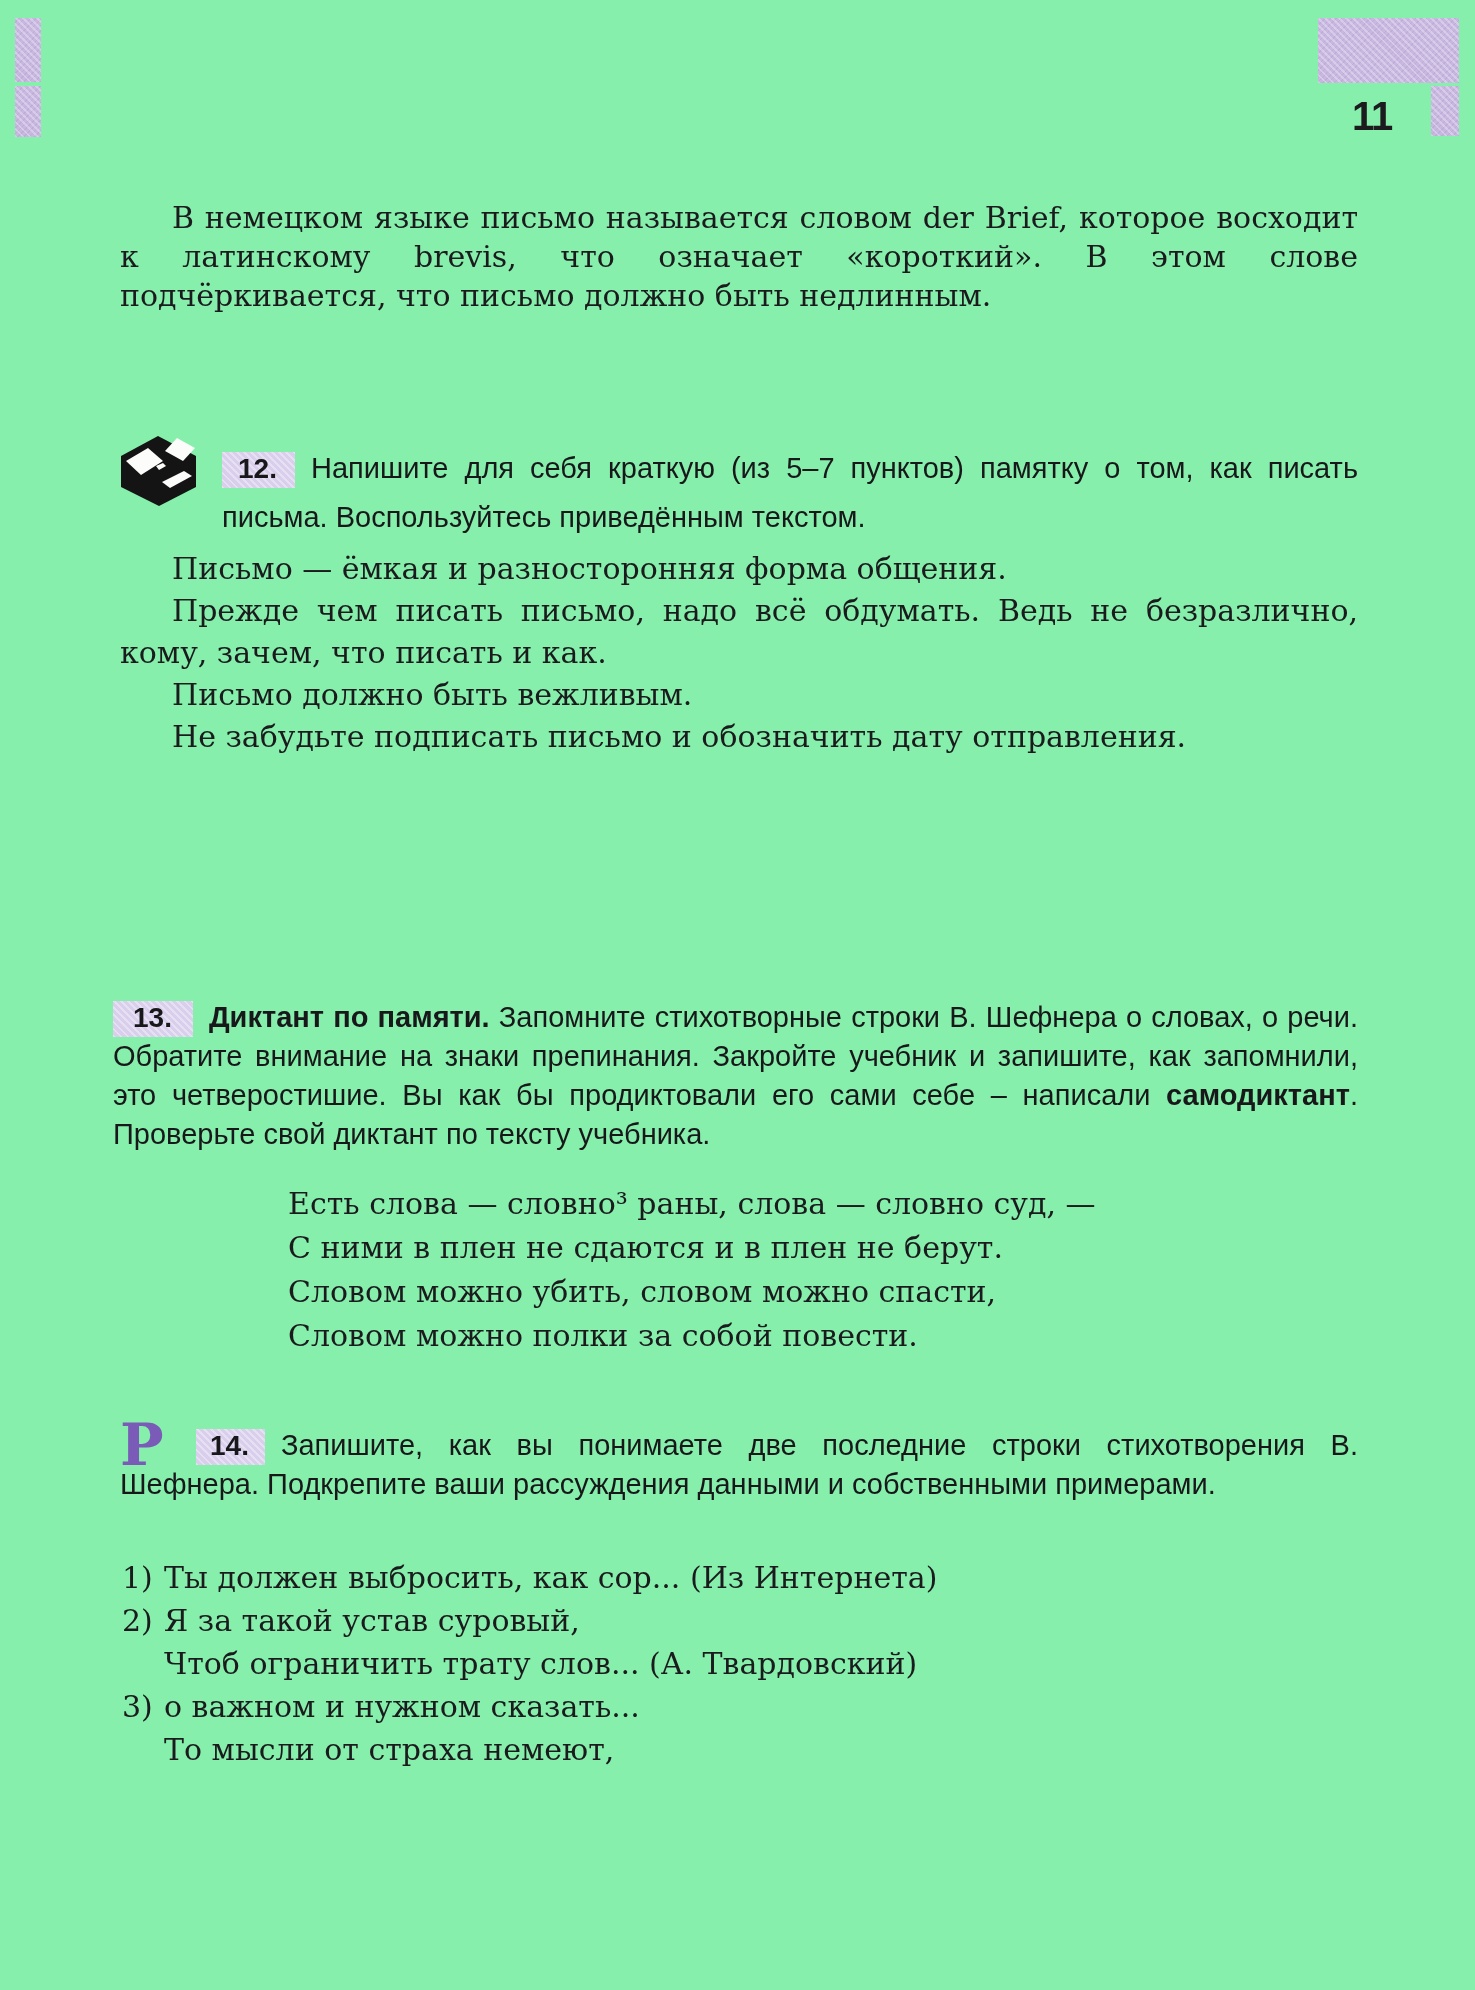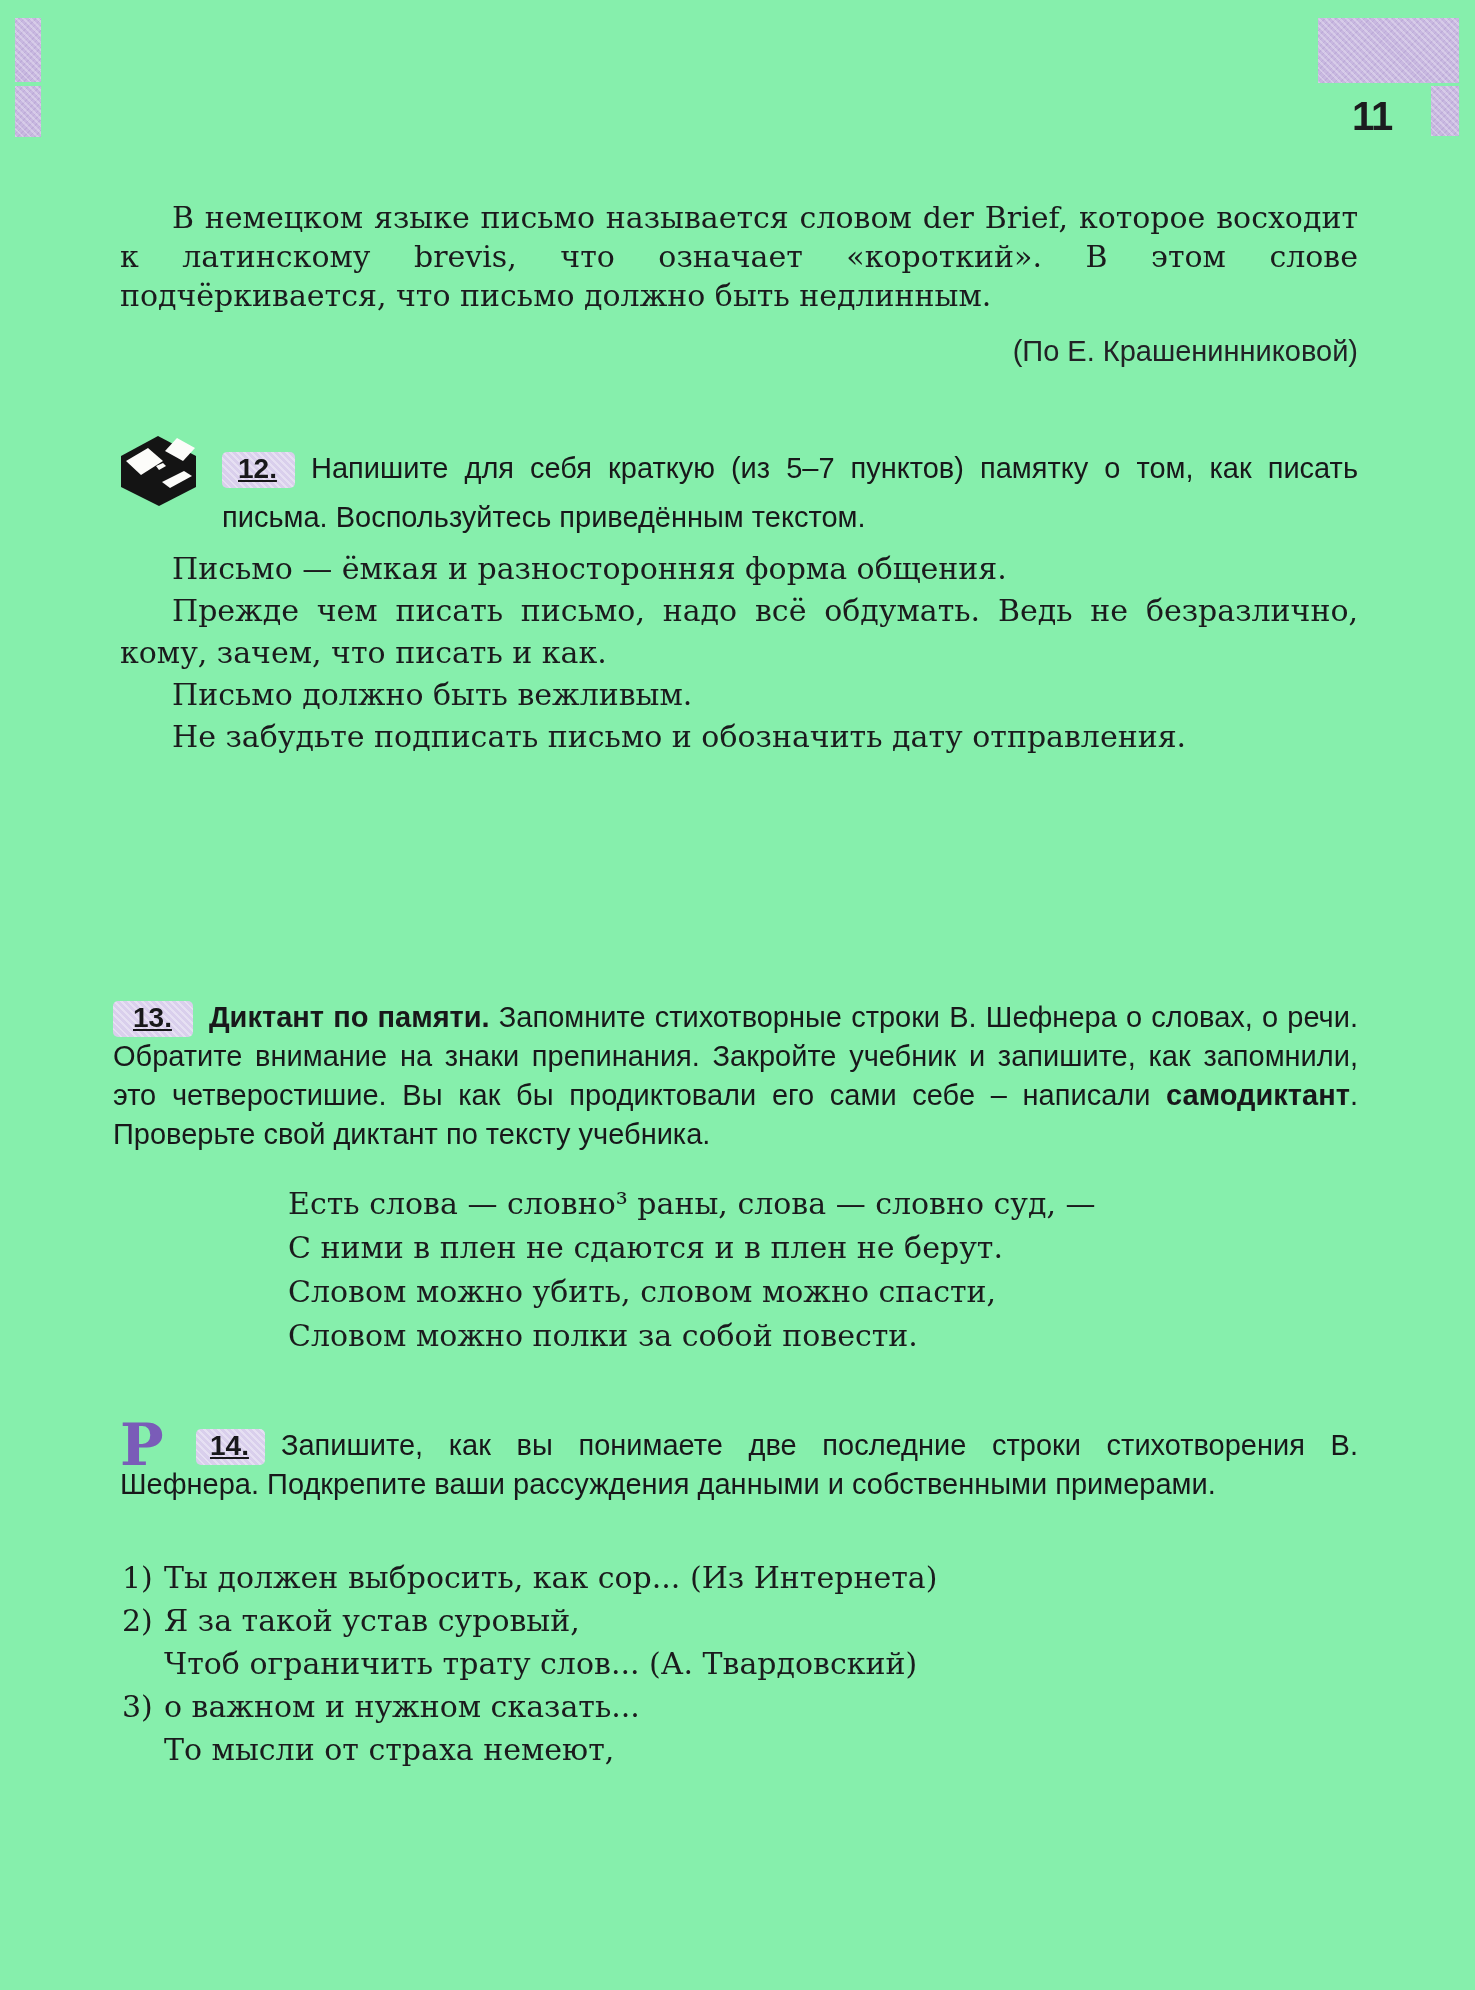--- a/index.html
+++ b/index.html
@@ -48,25 +48,24 @@
   .exercise{position:absolute;font-size:29px;color:#18181a;}
   .ex12{left:222px;top:444px;width:1136px;line-height:49px;text-align:justify;}
   .ex13{left:113px;top:998px;width:1245px;line-height:39px;text-align:justify;}
   .ex14{left:120px;top:1426px;width:1238px;line-height:38px;text-align:justify;}
 
   .numbox{
     display:inline-block;
     font-weight:bold;font-size:28px;line-height:32px;
     padding:1px 18px 3px 16px;
     margin-right:16px;
-    border-radius:5px;
+    border-radius:0;
     background-color:#d9cfec;
     background-image:repeating-linear-gradient(45deg, rgba(255,255,255,.35) 0 2px, rgba(255,255,255,0) 2px 5px);
     vertical-align:baseline;
-    text-decoration:underline;
   }
   .ex13 .numbox{padding:1px 21px 3px 20px;}
   .ex14 .numbox{margin-left:76px;padding:1px 16px 3px 14px;}
   .bold{font-weight:bold;}
 
   .letter{
     position:absolute;left:120px;top:548px;width:1238px;
     font-size:30px;line-height:42px;
   }
   .letter p{margin:0;text-indent:52px;text-align:justify;}
@@ -98,21 +97,20 @@
 
   <div class="deco deco-left-a"></div>
   <div class="deco deco-left-b"></div>
   <div class="deco deco-right-big"></div>
   <div class="deco deco-right-small"></div>
   <div class="page-num">11</div>
 
   <section class="intro serif">
     <p>В немецком языке письмо называется словом der Brief, которое восходит к латинскому brevis, что означает «короткий». В этом сло­ве подчёркивается, что письмо должно быть недлинным.</p>
   </section>
-  <div class="attribution sans">(По Е. Крашенинниковой)</div>
 
   <svg class="ex12-icon" viewBox="0 0 77 72" xmlns="http://www.w3.org/2000/svg" aria-hidden="true">
     <polygon points="38,1 76,21 76,52 39,71 1,52 1,21" fill="#141414"></polygon>
     <polygon points="57,3 75,13 63,26 45,16" fill="#fcfcfa"></polygon>
     <polygon points="6,26 28,13 43,26 21,40" fill="#fcfcfa"></polygon>
     <polygon points="42,47 64,36 72,41 50,53" fill="#fcfcfa"></polygon>
     <polygon points="36,31 43,28 46,31 39,35" fill="#fcfcfa"></polygon>
   </svg>
   <section class="exercise ex12 sans">
     <span class="numbox">12.</span><span>Напишите для себя краткую (из 5–7 пунктов) памятку о том, как пи­сать письма. Воспользуйтесь приведённым текстом.</span>

